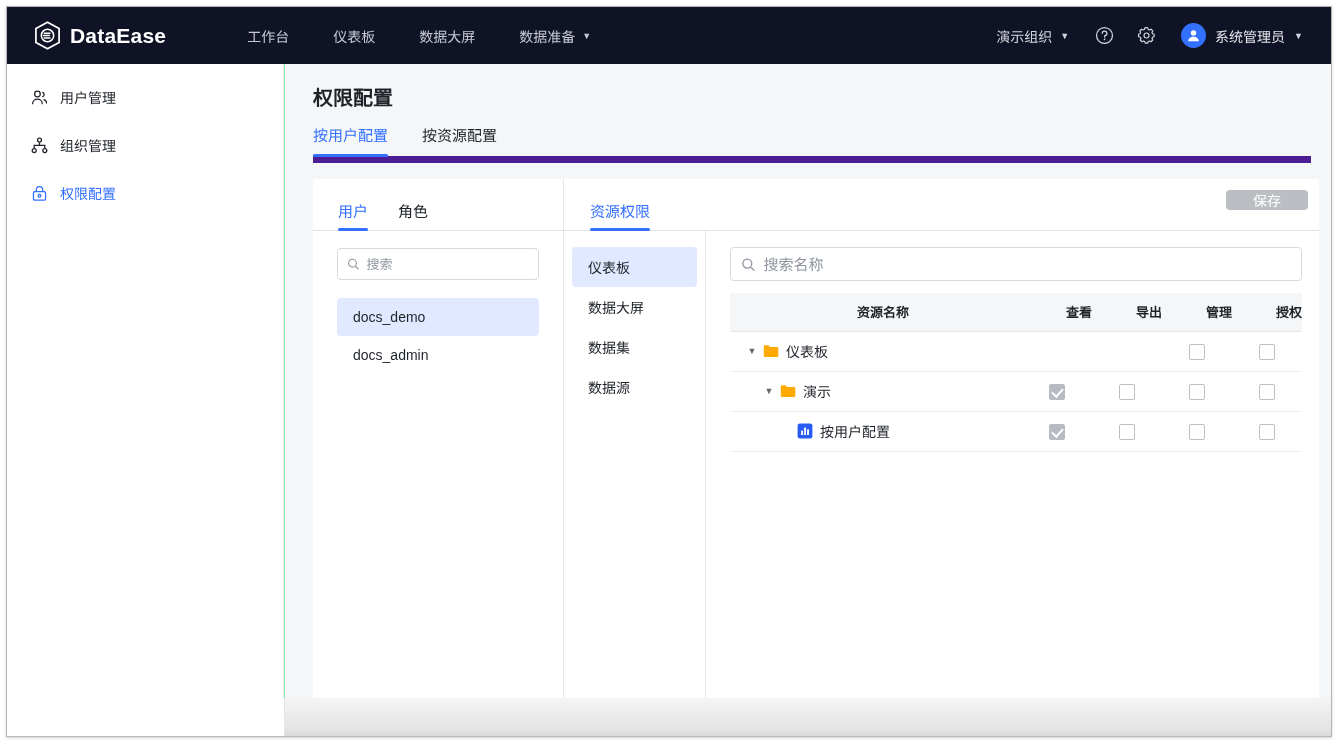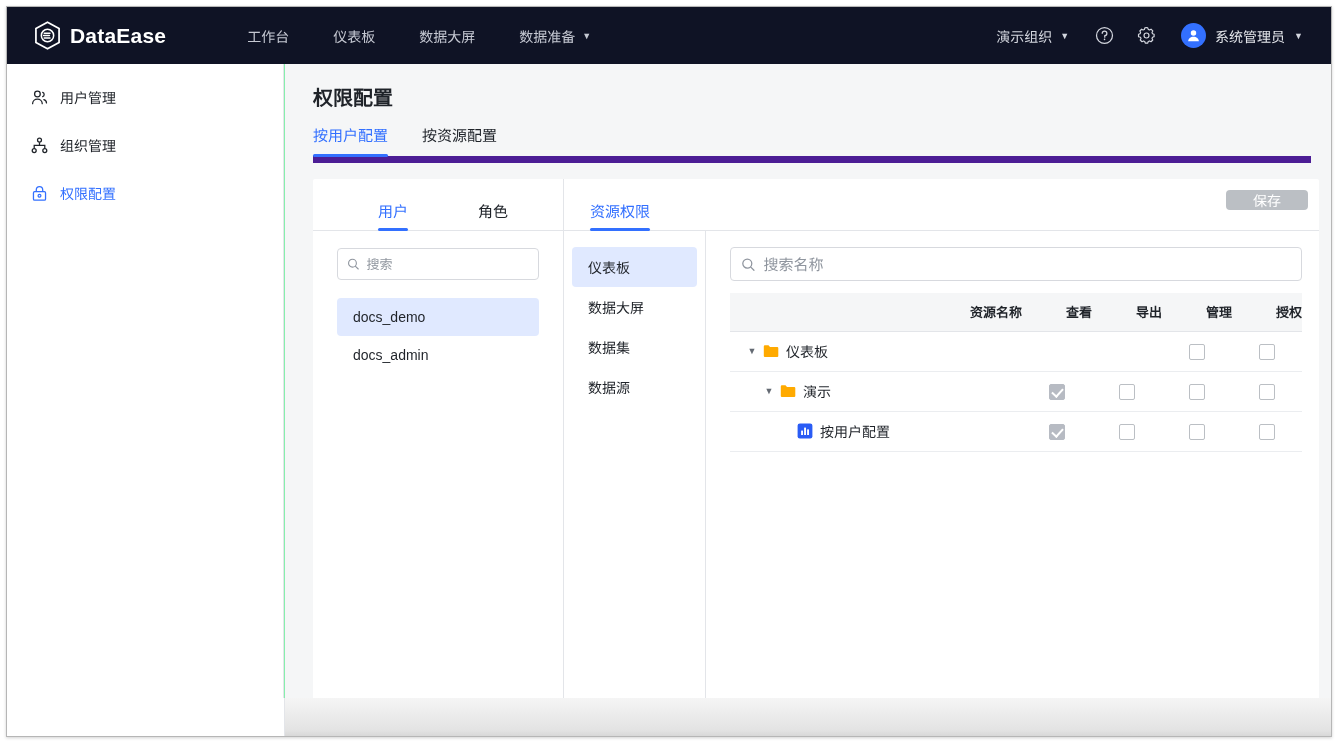--- a/index.html
+++ b/index.html
@@ -185,21 +185,20 @@
     border-bottom: 1px solid #e3e5e9;
     height: 52px;
     align-items: flex-end;
   }
   .col-tab {
     font-size: 15px;
     color: #1f2329;
     padding-bottom: 9px;
     position: relative;
     cursor: pointer;
-    margin-left: 40px;
   }
   .col-tab.active { color: #3370ff; }
   .col-tab.active::after {
     content: "";
     position: absolute;
     left: 0; right: 0; bottom: -1px;
     height: 3px; background: #3370ff; border-radius: 2px;
   }
   .search-wrap {
     margin: 17px 24px 0 24px;
@@ -313,21 +312,21 @@
   #perm-table thead th {
     background: #f5f6f7;
     height: 38px;
     font-size: 13px;
     color: #1f2329;
     font-weight: bold;
     text-align: right;
     border-bottom: 1px solid #e3e5e9;
   }
   #perm-table thead th.name-col {
-    text-align: right;
+    text-align: center;
     padding-left: 14px;
   }
   #perm-table tbody td {
     height: 40px;
     border-bottom: 1px solid #ebedf0;
     font-size: 14px;
     color: #1f2329;
     text-align: center;
   }
   #perm-table tbody td.name-cell { text-align: left; }

